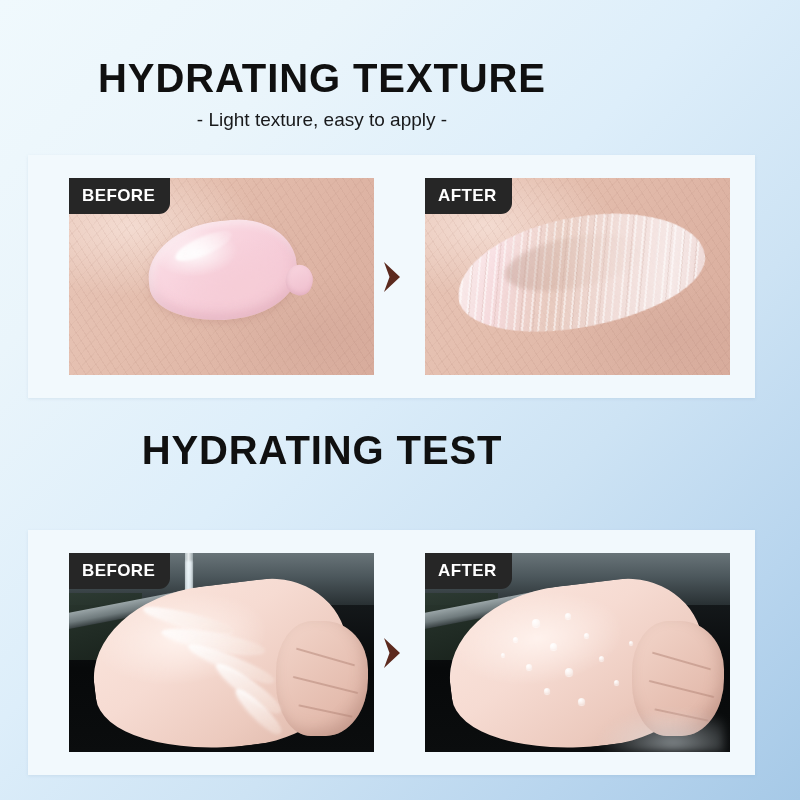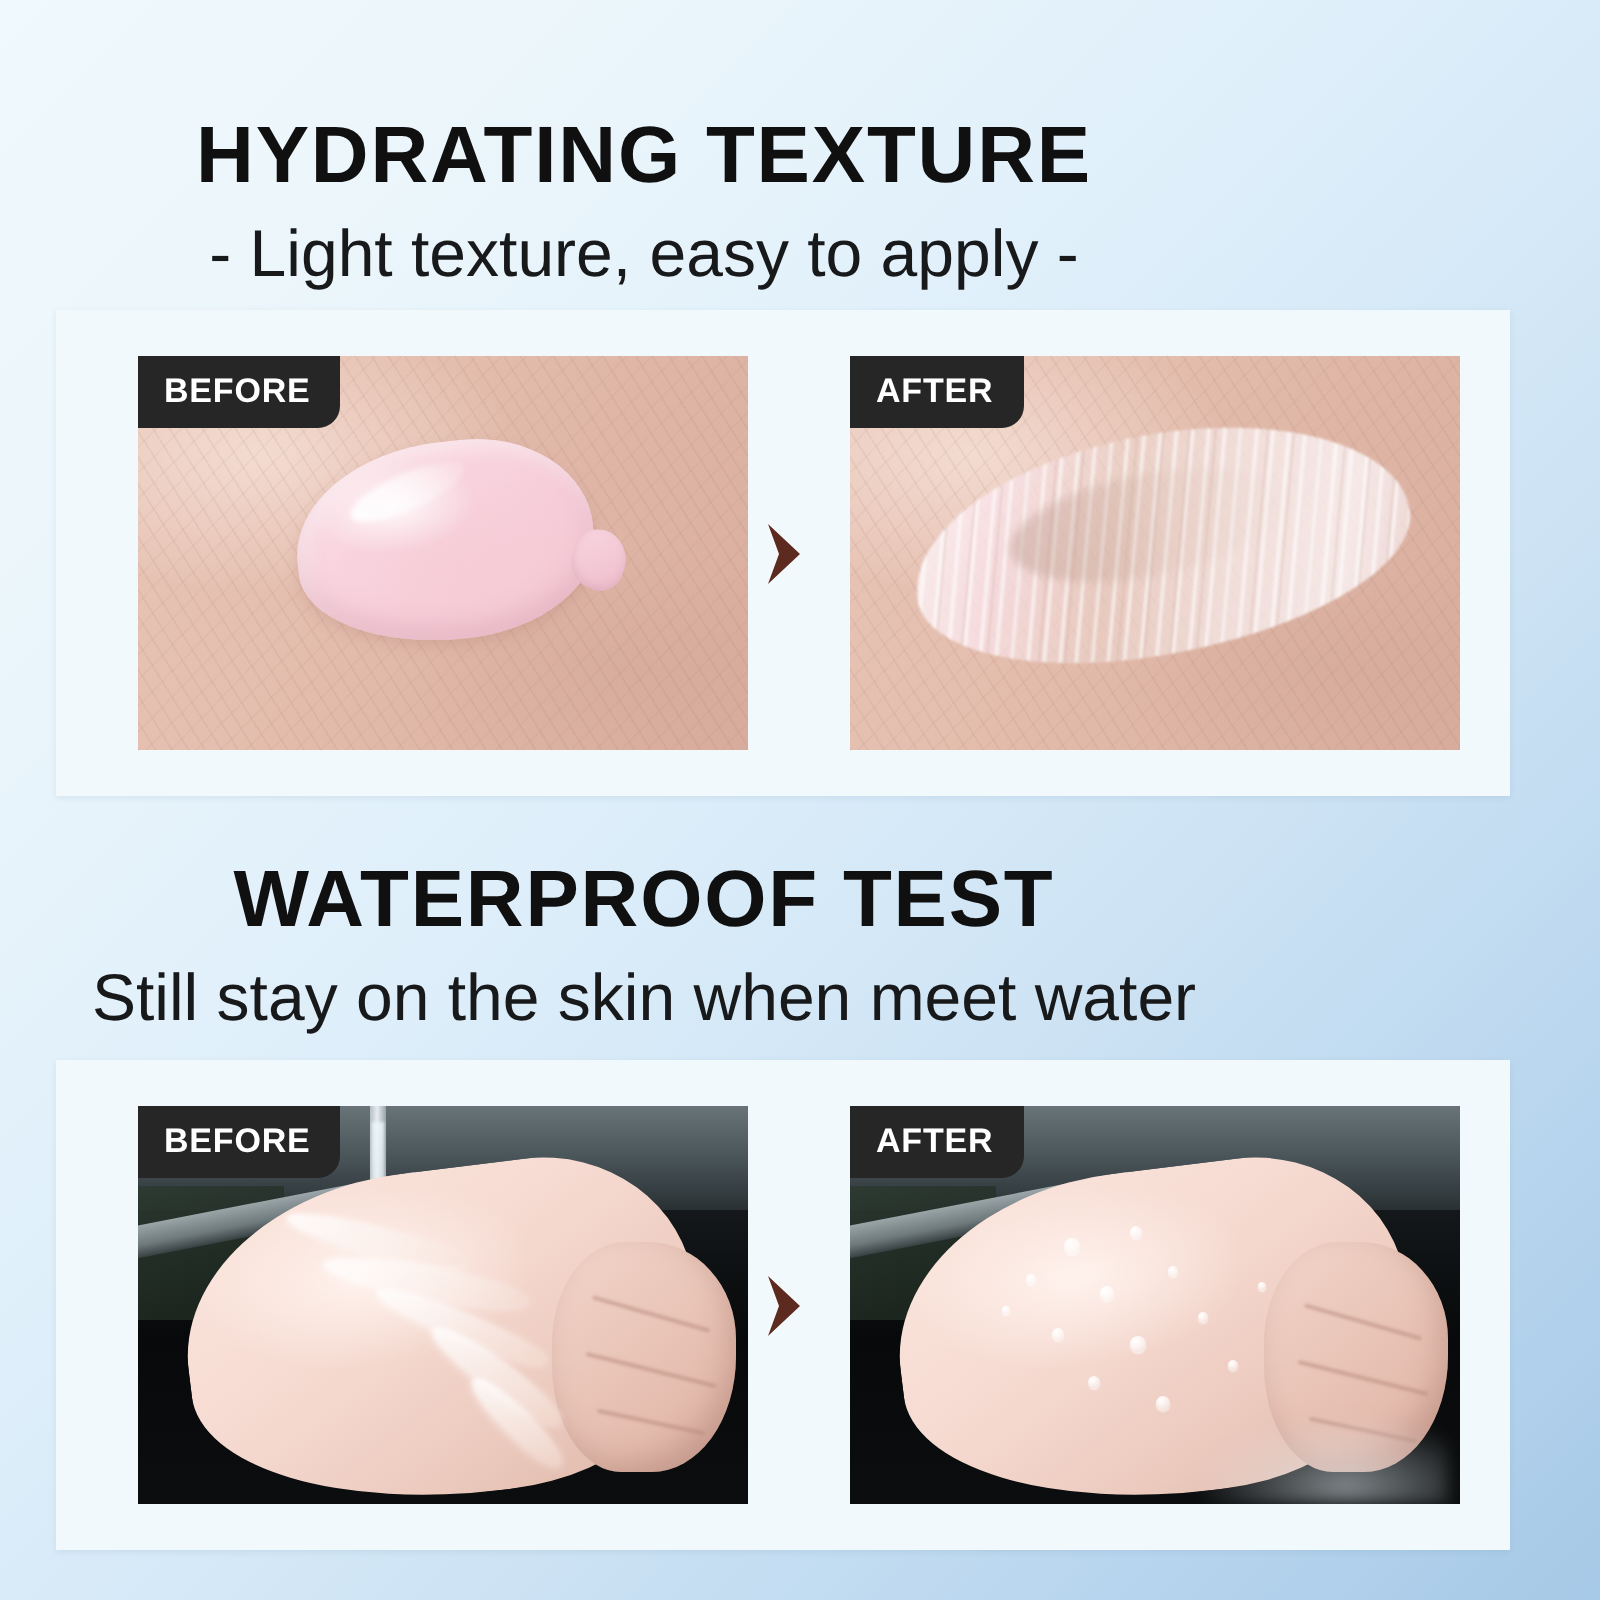--- a/index.html
+++ b/index.html
@@ -24,21 +24,21 @@
 
   .title {
     font-size:40px;
     font-weight:bold;
     letter-spacing:0.9px;
     color:#101010;
     line-height:1;
     white-space:nowrap;
   }
   .subtitle {
-    font-size:33px;
+    font-size:19px;
     font-weight:normal;
     color:#18191b;
     line-height:1;
     white-space:nowrap;
   }
 
   
   .panel {
     position:absolute;
     background:#f2f9fd;
@@ -305,24 +305,21 @@
 
     <div class="shot" style="width:305px;">
       <div class="photo skin"></div>
       <div class="smear"></div>
       <div class="smear-core"></div>
       <div class="badge">AFTER</div>
     </div>
   </div>
 
   <div class="section-head" style="top:430px;">
-    <div class="title">WATERPROOF TEST</div>
-  </div>
-  <div class="section-head" style="top:482px;">
-    <div class="subtitle">Still stay on the skin when meet water</div>
+    <div class="title">HYDRATING TEST</div>
   </div>
 
   <div class="panel" style="left:28px; top:530px; width:727px; height:245px;">
 
     <div class="shot" style="width:305px;">
       <div class="photo dark-scene">
         <div class="counter-top"></div>
         <div class="green-panel"></div>
         <div class="sink-edge"></div>
         <div class="faucet"></div>

